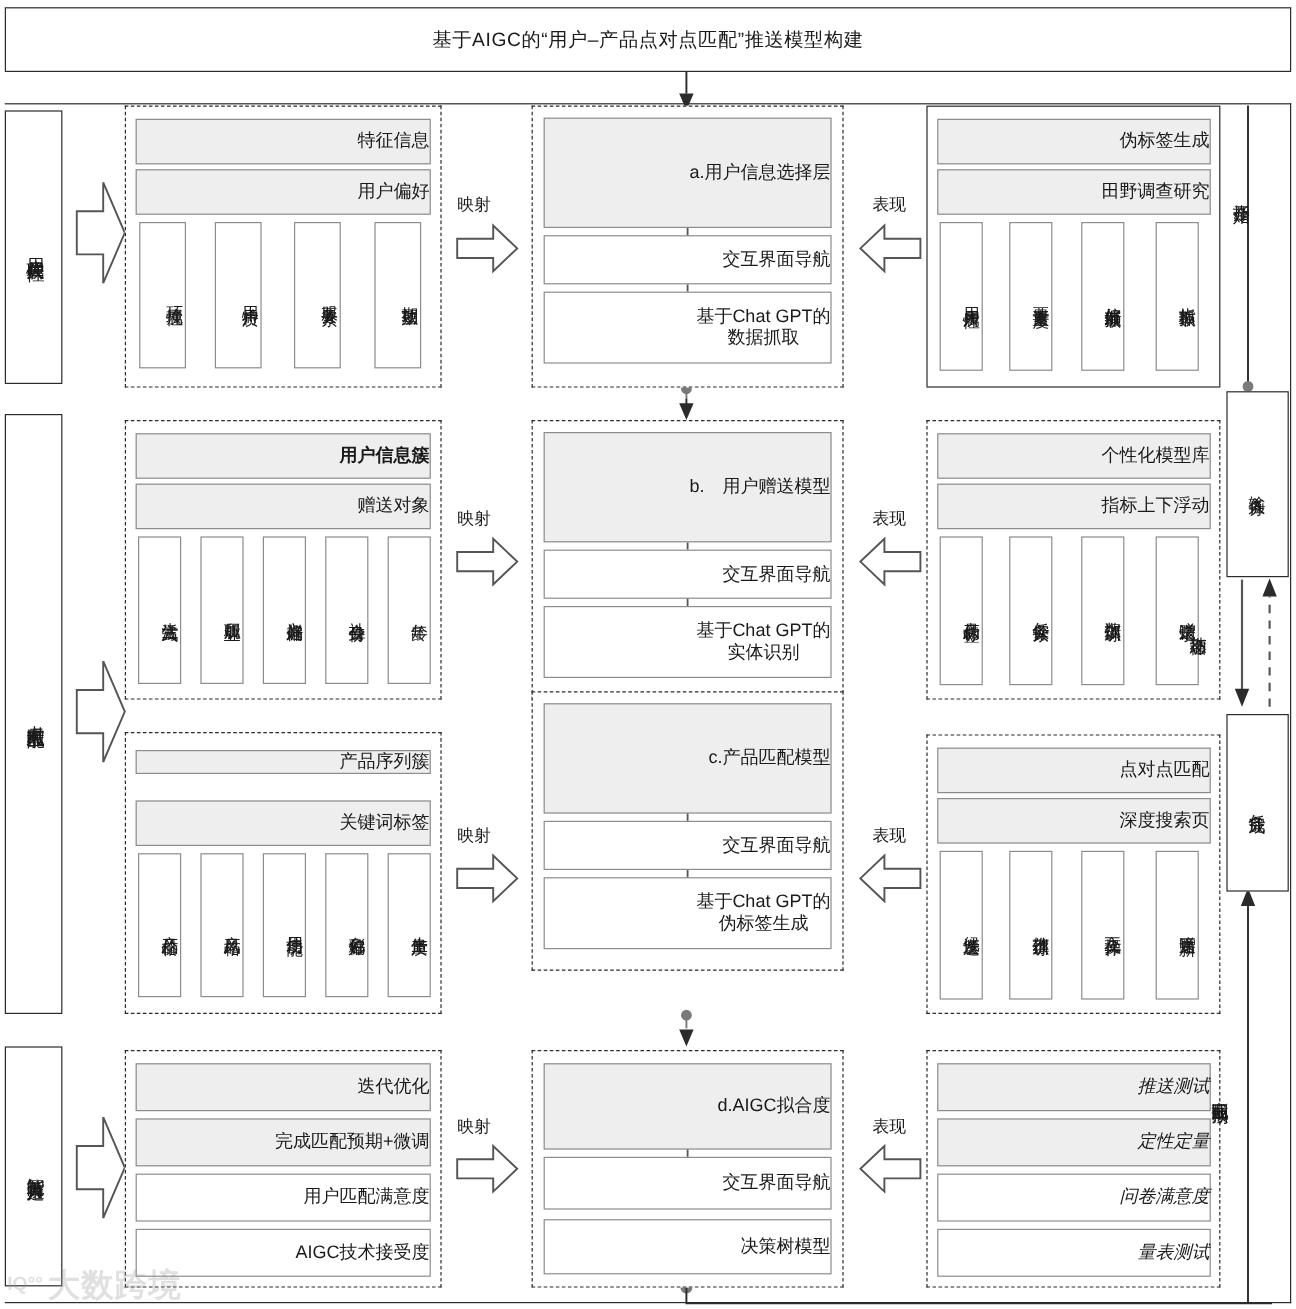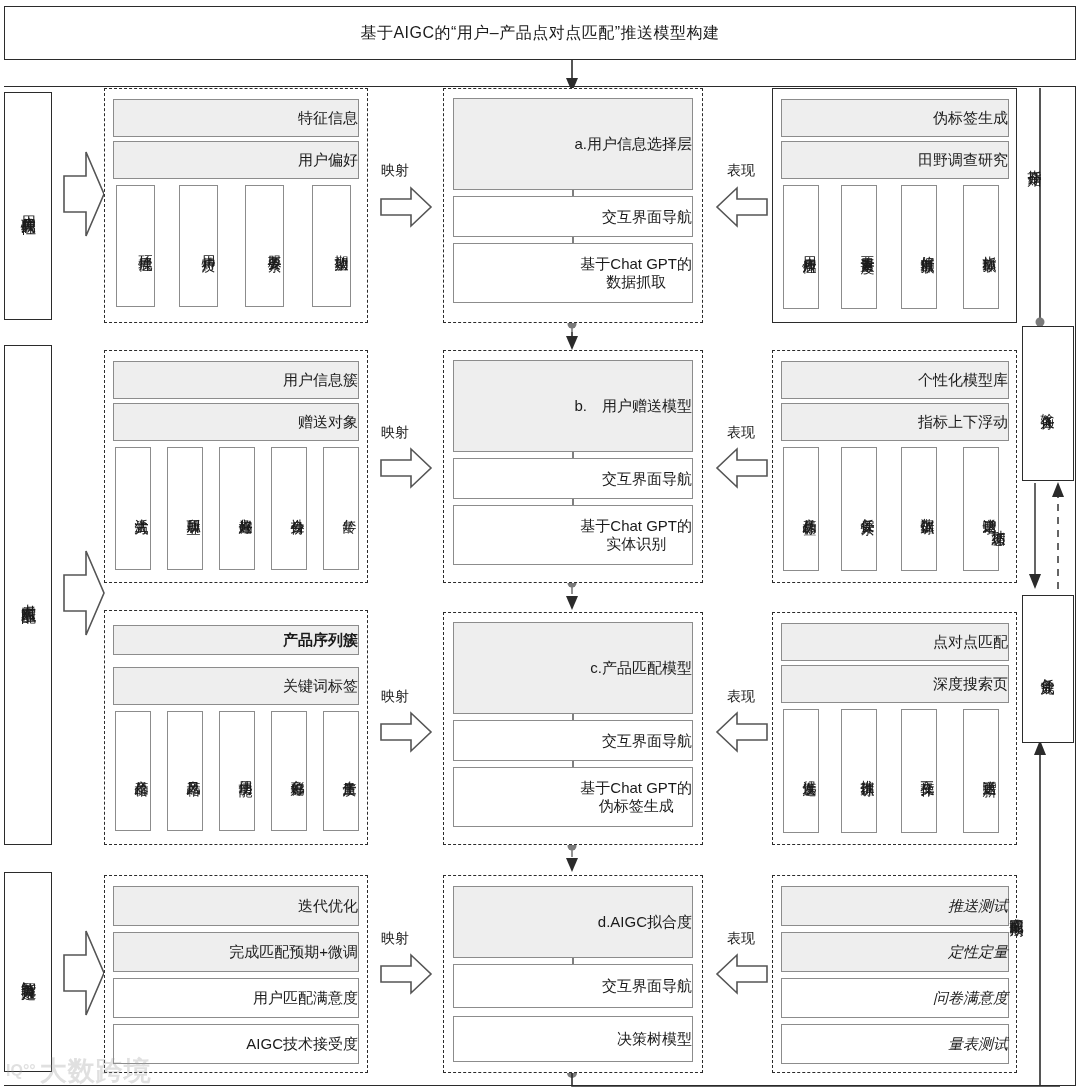--- a/index.html
+++ b/index.html
@@ -244,21 +244,21 @@
 <div class="stage-box" style="left:4px; top:345px; width:48px; height:500px;">
   <span class="vtext">点对点需求匹配</span>
 </div>
 <div class="block-arrow" style="left:62px; top:545px;">
   <svg viewBox="0 0 44 96" width="44" height="96">
     <polygon points="2,30 24,30 24,6 42,48 24,90 24,66 2,66" fill="#fff" stroke="#555" stroke-width="1.6"></polygon>
   </svg>
 </div>
 
 <div class="group" style="left:104px; top:350px; width:264px; height:233px;">
-  <div class="cell shaded" style="left:8px; top:10px; width:246px; height:38px;">
+  <div class="cell shaded" style="left:8px; top:10px; width:246px; height:38px;font-weight:bold;">
     <span>用户信息簇</span>
   </div>
   <div class="cell shaded" style="left:8px; top:52px; width:246px; height:38px;">
     <span>赠送对象</span>
   </div>
   <div class="cell tall" style="left:10px; top:96px; width:36px; height:123px;">
     <span class="vtext">生活方式</span>
   </div>
   <div class="cell tall" style="left:62px; top:96px; width:36px; height:123px;">
     <span class="vtext">所属职业</span>
@@ -324,21 +324,21 @@
   </div>
   <div class="cell tall" style="left:128px; top:96px; width:36px; height:124px;">
     <span class="vtext">数据训练</span>
   </div>
   <div class="cell tall" style="left:190px; top:96px; width:36px; height:124px;">
     <span class="vtext">赠送记录</span>
   </div>
 </div>
 
 <div class="group" style="left:104px; top:610px; width:264px; height:235px;">
-  <div class="cell shaded" style="left:8px; top:14px; width:246px; height:30px;font-weight:bold;">
+  <div class="cell shaded" style="left:8px; top:14px; width:246px; height:20px;">
     <span>产品序列簇</span>
   </div>
   <div class="cell shaded" style="left:8px; top:56px; width:246px; height:38px;">
     <span>关键词标签</span>
   </div>
   <div class="cell tall" style="left:10px; top:100px; width:36px; height:120px;">
     <span class="vtext">产品价格</span>
   </div>
   <div class="cell tall" style="left:62px; top:100px; width:36px; height:120px;">
     <span class="vtext">产品风格</span>
@@ -356,21 +356,21 @@
 
 <div class="arrow-label" style="left:381px; top:688px;">
   <span>映射</span>
 </div>
 <div class="block-arrow" style="left:379px; top:710px; width:54px; height:44px;">
   <svg viewBox="0 0 54 44" width="54" height="44">
     <polygon points="2,14 32,14 32,3 52,22 32,41 32,30 2,30" fill="#fff" stroke="#555" stroke-width="1.6"></polygon>
   </svg>
 </div>
 
-<div class="group" style="left:443px; top:612px; width:260px; height:233px;">
+<div class="group" style="left:443px; top:576px; width:260px; height:233px;">
   <div class="cell shaded" style="left:9px; top:9px; width:240px; height:92px;">
     <span>c.产品匹配模型</span>
   </div>
   <div class="cell" style="left:9px; top:107px; width:240px; height:41px;">
     <span>交互界面导航</span>
   </div>
   <div class="cell" style="left:9px; top:154px; width:240px; height:60px;">
     <span style="white-space:pre-line;">基于Chat GPT的
 伪标签生成</span>
   </div>

